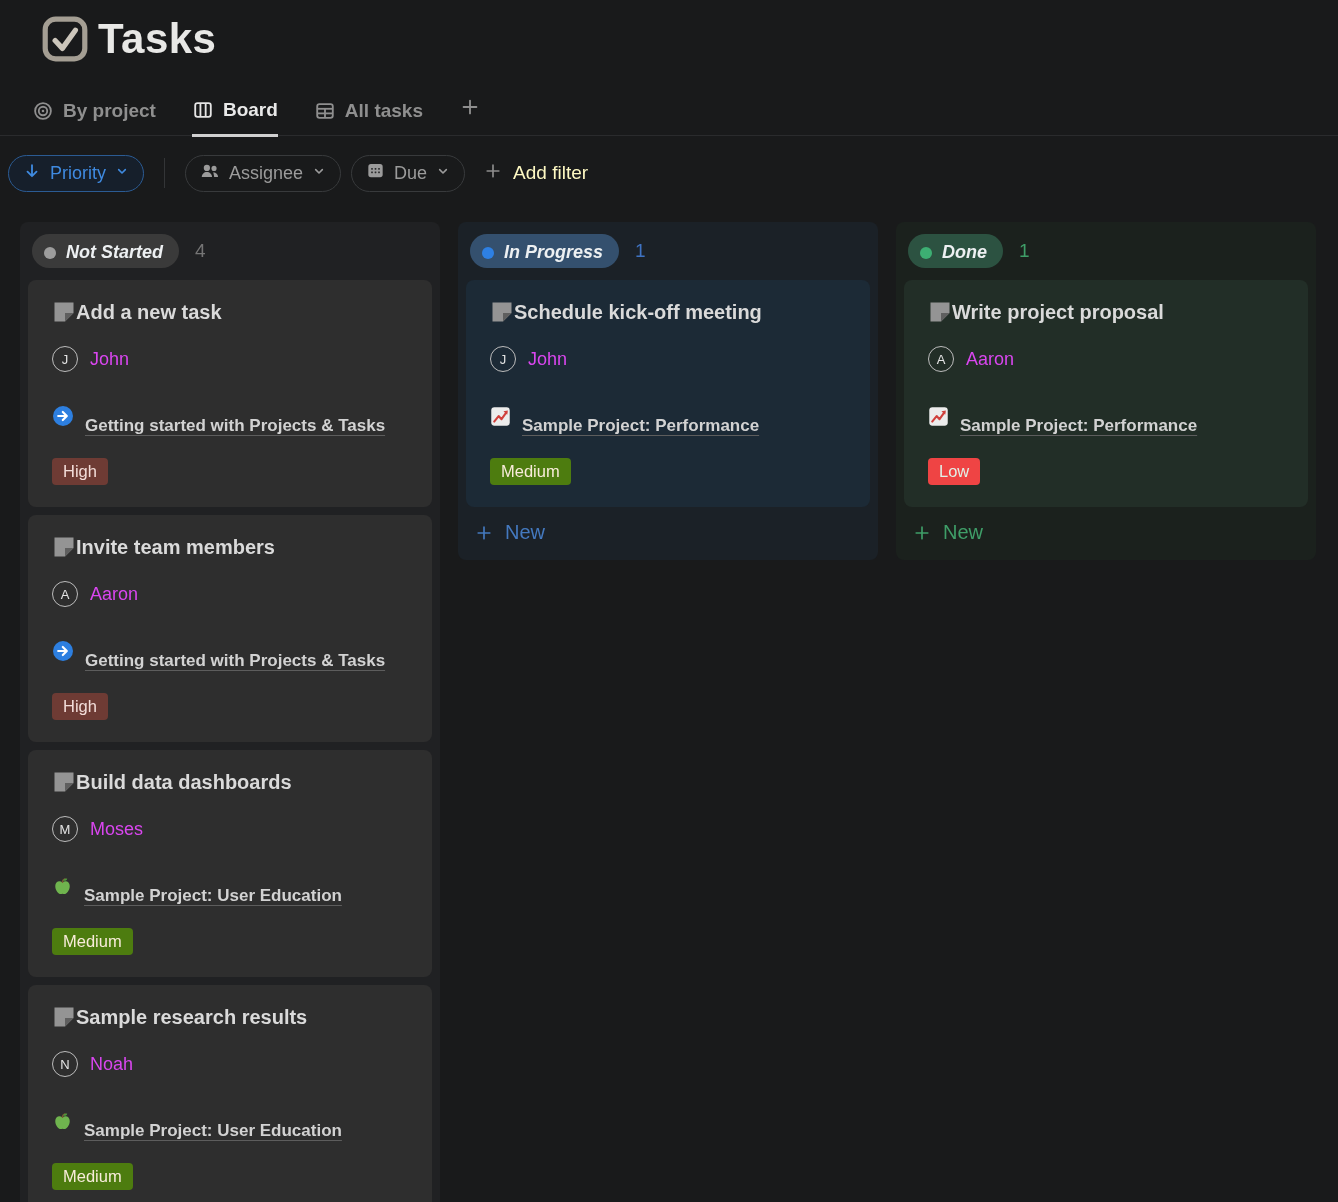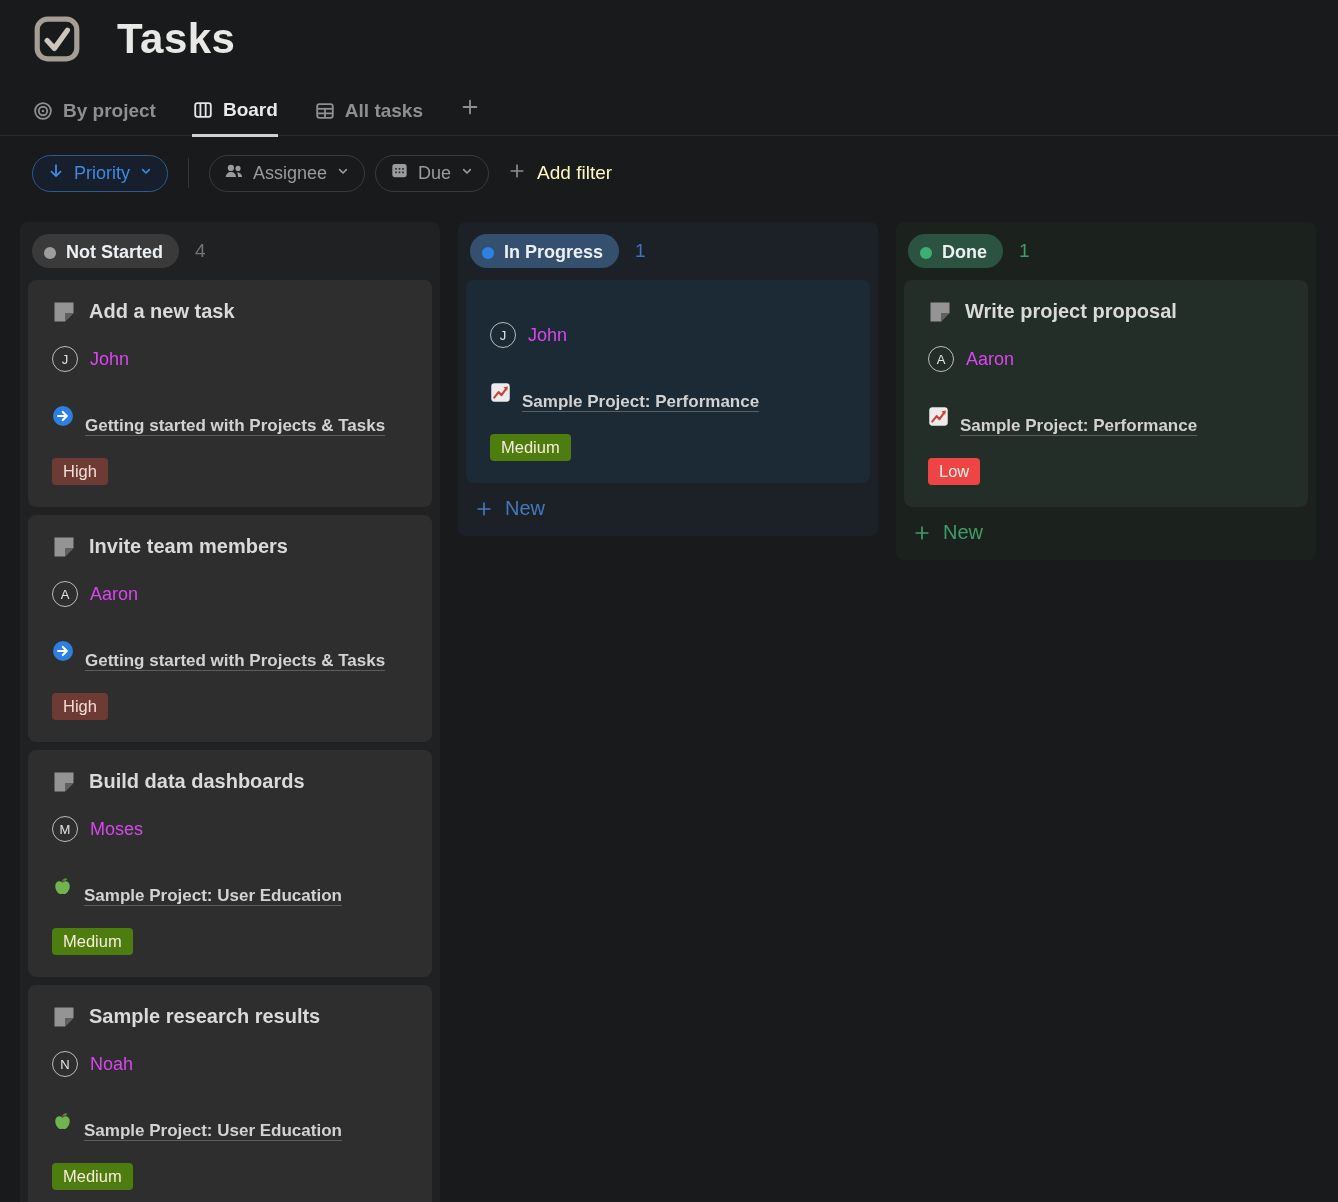--- a/index.html
+++ b/index.html
@@ -3,67 +3,67 @@
 <meta charset="utf-8">
 <style>
   * { box-sizing: border-box; margin: 0; padding: 0; }
   html,body { width:1338px; height:1202px; overflow:hidden; }
   body {
     background:#191a1b;
     font-family:"Liberation Sans", sans-serif;
     color:#d4d4d4;
   }
   
-  .header { display:flex; align-items:center; gap:35px; padding:14px 0 0 32px; }
+  .header { display:flex; align-items:center; gap:8px; padding:14px 0 0 40px; }
   .tasks-icon { width:50px; height:50px; display:block; }
   .page-title { font-size:42px; font-weight:bold; color:#e8e8e6; letter-spacing:.5px; }
 
   
   .tabs-row { display:flex; align-items:flex-end; gap:36px; padding-left:32px; margin-top:32px; border-bottom:1px solid #2a2b2d; }
   .tab { display:flex; align-items:center; gap:9px; font-size:19px; font-weight:bold; color:#8f8f8f; padding-bottom:13px; cursor:pointer; }
   .tab svg { display:block; }
   .tab.active { color:#e9e9e9; border-bottom:3px solid #d0d0d0; margin-bottom:-2px; }
   .tab-plus { color:#8f8f8f; padding-bottom:13px; }
 
   
-  .filter-row { display:flex; align-items:center; padding-left:32px; margin-top:18px; height:38px; }
+  .filter-row { display:flex; align-items:center; padding-left:8px; margin-top:18px; height:38px; }
   .pill { height:37px; border-radius:19px; border:1px solid #383a3c; display:flex; align-items:center; gap:8px; padding:0 13px; color:#9b9b9b; font-size:18px; cursor:pointer; background:transparent; }
   .pill + .pill { margin-left:10px;text-align:center; }
   .pill-priority { border-color:#2b5b93; color:#3f8ae0; background:#161f2b; }
   .vdivider { width:1px; height:30px; background:#333537; margin:0 20px; }
   .add-filter { display:flex; align-items:center; gap:10px; color:#fef9c3; font-size:19px; margin-left:18px; cursor:pointer; }
 
   
   .board { display:flex; align-items:flex-start; gap:18px; padding-left:20px; margin-top:30px; }
   .column { width:420px; border-radius:8px; padding:8px; }
   .col-gray  { background:#202123; min-height:980px; }
   .col-blue  { background:#1b2127; }
   .col-green { background:#1b211d; }
 
   .col-header { display:flex; align-items:center; gap:16px; padding:4px 4px 12px 4px; }
-  .status-pill { height:34px; border-radius:17px; display:inline-flex; align-items:center; gap:10px; padding:3px 16px 0 12px; font-size:18px; font-weight:bold; color:#edf0f2; cursor:pointer; }
+  .status-pill { height:34px; border-radius:17px; display:inline-flex; align-items:center; gap:10px; padding:3px 16px 0 12px; font-size:18px; font-weight:bold; color:#edf0f2; cursor:pointer;font-style:italic; }
   .col-gray  .status-pill { background:#3a3a3a; }
   .col-blue  .status-pill { background:#34506e; }
   .col-green .status-pill { background:#2c5241; }
   .dot { width:12px; height:12px; border-radius:50%; }
   .col-gray  .dot { background:#9d9d9d; }
   .col-blue  .dot { background:#2e80e3; }
   .col-green .dot { background:#3daf73; }
   .count { font-size:19px; }
   .col-gray  .count { color:#757575; }
   .col-blue  .count { color:#3f73c2; }
   .col-green .count { color:#3f9e68; }
 
   .cards { display:flex; flex-direction:column; gap:8px; }
   .card { border-radius:8px; padding:20px 24px 22px 24px; cursor:pointer; }
   .col-gray  .card { background:#2e2e2e; }
   .col-blue  .card { background:#1c2a36; }
   .col-green .card { background:#222e27; }
 
-  .card-title-row { display:flex; gap:13px; }
+  .card-title-row { display:flex; align-items:center; }
   .card-title { font-size:20px; font-weight:bold; color:#dadada; }
   .page-icon svg { display:block; }
 
   .assignee-row { display:flex; align-items:center; gap:12px; margin-top:22px; }
   .avatar { width:26px; height:26px; border-radius:50%; border:1.5px solid #bcbcbc; display:flex; align-items:center; justify-content:center; flex:0 0 auto; }
   .avatar-letter { font-size:13px; color:#e4e4e4; }
   .assignee-name { font-size:18px; color:#d946ef; }
 
   .project-row { display:flex; align-items:center; gap:11px; margin-top:24px; }
   .proj-icon { display:flex; flex:0 0 auto; }
@@ -342,20 +342,29 @@
     <div class="column col-blue">
     <div class="col-header">
       <span class="status-pill">
         <span class="dot"></span>
         <span>In Progress</span>
       </span>
       <span class="count">1</span>
     </div>
     <div class="cards">
         <div class="card">
+    <div class="card-title-row">
+      <span class="page-icon">
+        <svg width="24" height="24" viewBox="0 0 24 24">
+          <path d="M2.5 2.5 H21.5 V13 L13 21.5 H2.5 Z" fill="#949494"></path>
+          <path d="M13 21.5 L21.5 13 L13 13 Z" fill="#5f5f5f"></path>
+        </svg>
+      </span>
+      <span class="card-title">Schedule kick-off meeting</span>
+    </div>
     <div class="assignee-row">
       <span class="avatar">
         <span class="avatar-letter">J</span>
       </span>
       <span class="assignee-name">John</span>
     </div>
     <div class="project-row">
 
       <span class="proj-icon">
         <svg width="21" height="21" viewBox="0 0 20 20">

